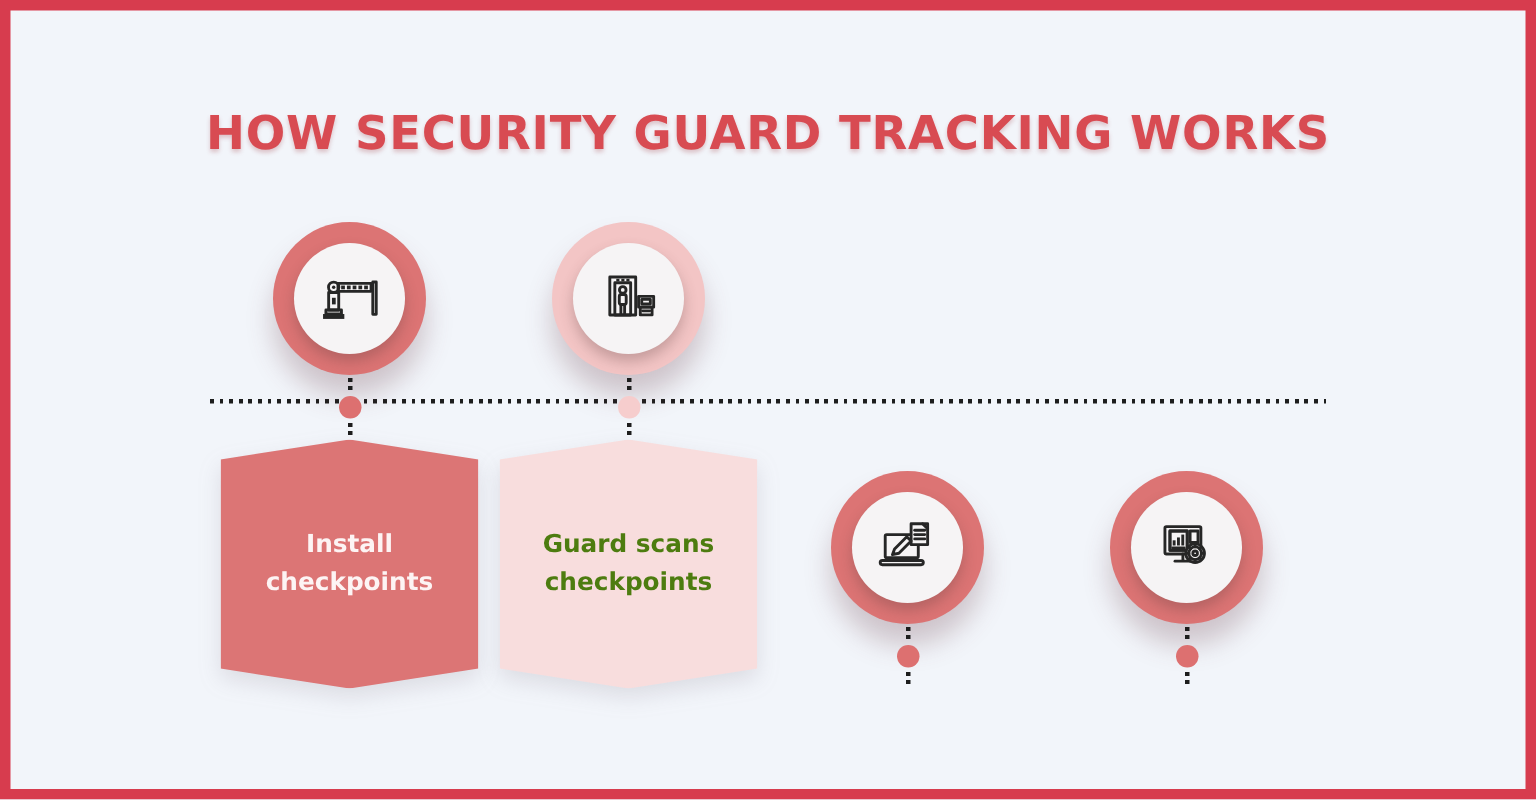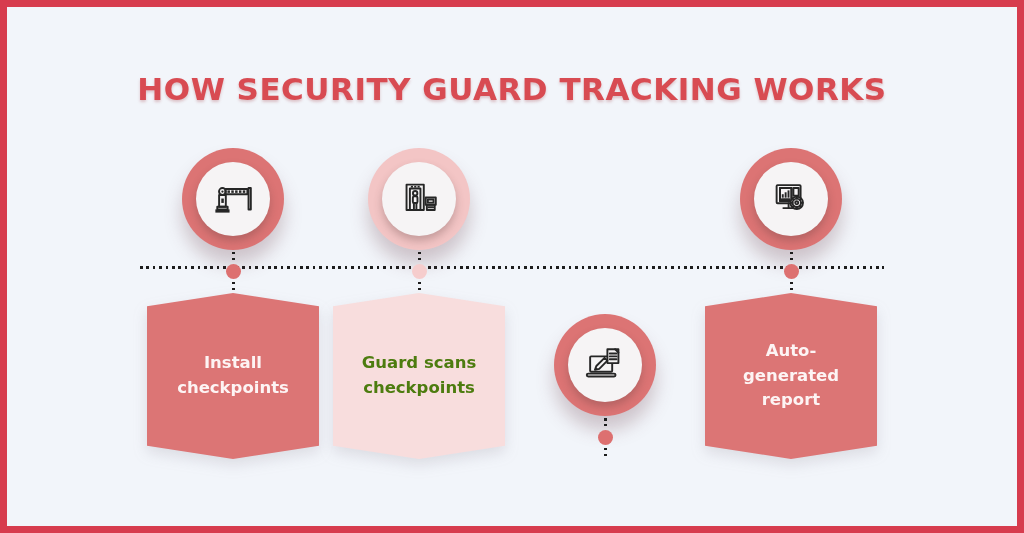--- a/index.html
+++ b/index.html
@@ -173,22 +173,17 @@
           <line x1="25.9" y1="23.9" x2="26.9" y2="24.9"></line>
           <line x1="33.1" y1="31.1" x2="34.1" y2="32.1"></line>
           <line x1="34.1" y1="23.9" x2="33.1" y2="24.9"></line>
           <line x1="26.9" y1="31.1" x2="25.9" y2="32.1"></line>
         </svg>
       </div>
     </div>
     <div class="vdots"></div>
     <div class="node-dot"></div>
     <div class="vdots"></div>
-    <div class="banner-wrap">
-      <div class="banner">Auto-
-generated
-report</div>
-    </div>
   </div>
 
 </div>
 
 <div class="frame"></div>
 
 </body></html>

